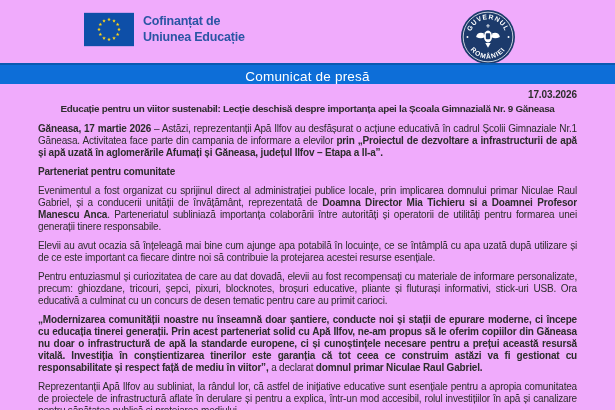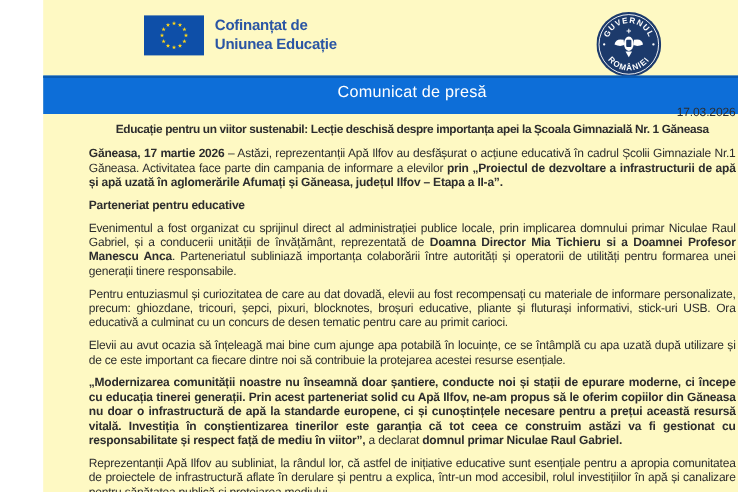--- a/index.html
+++ b/index.html
@@ -1,46 +1,46 @@
 <!DOCTYPE html>
 <html><head>
 <meta charset="utf-8">
 <style>
   html,body{margin:0;padding:0;}
   body{
     width:615px;height:410px;overflow:hidden;background:#ffffff;
     font-family:"Liberation Sans","DejaVu Sans",sans-serif;
     position:relative;
   }
-  .page{position:absolute;inset:0;background:#fef9c3;margin-left:36px;}
+  .page{position:absolute;inset:0;background:#f0abfc;}
 
   
   .eu-flag{position:absolute;left:84px;top:12px;width:50px;height:35px;}
   .eu-text{
     position:absolute;left:143px;top:13px;
     font-size:12.5px;font-weight:bold;line-height:16px;
     color:#2a55a4;letter-spacing:-0.2px;
   }
   .gov-seal{position:absolute;left:461px;top:10px;width:54px;height:54px;}
 
   
   .banner{
-    position:absolute;left:0;top:63px;width:615px;height:32px;
+    position:absolute;left:0;top:63px;width:615px;height:21px;
     background:#0d6ed8;border-top:2px solid #0a5ab1;
     overflow:hidden;text-align:center;box-sizing:border-box;
   }
   .banner span{
     display:block;color:#ffffff;font-size:13.5px;line-height:17px;
     margin-top:3px;letter-spacing:0.2px;
   }
 
   
   .content{position:absolute;left:38px;top:84px;width:539px;color:#2d2d2d;}
   .date-line{
-    text-align:right;font-size:10px;font-weight:normal;
+    text-align:right;font-size:10px;font-weight:bold;
     margin:5px 0 2px;letter-spacing:-0.1px;
   }
   .doc-title{
     text-align:center;font-size:9.9px;font-weight:bold;line-height:13px;
     letter-spacing:-0.3px;margin:0 0 8px;
   }
   .para{
     margin:0 0 7px;text-align:justify;
     font-size:10px;line-height:12px;letter-spacing:-0.18px;
   }
@@ -102,25 +102,25 @@
     </g>
     <rect x="46" y="43" width="8" height="11" rx="1.5" fill="#1c3a6b"></rect>
   </svg>
 
   <div class="banner">
     <span>Comunicat de presă</span>
   </div>
 
   <div class="content">
     <div class="date-line">17.03.2026</div>
-    <div class="doc-title">Educație pentru un viitor sustenabil: Lecție deschisă despre importanța apei la Școala Gimnazială Nr. 1 Găneasa</div>
+    <div class="doc-title">Educație pentru un viitor sustenabil: Lecție deschisă despre importanța apei la Școala Gimnazială Nr. 9 Găneasa</div>
     <div>
         <p class="para body"><span class="b">Găneasa, 17 martie 2026</span><span> – Astăzi, reprezentanții Apă Ilfov au desfășurat o acțiune educativă în cadrul Școlii Gimnaziale Nr.1 Găneasa. Activitatea face parte din campania de informare a elevilor </span><span class="b">prin „Proiectul de dezvoltare a infrastructurii de apă și apă uzată în aglomerările Afumați și Găneasa, județul Ilfov – Etapa a II-a”.</span></p>
-        <p class="para heading"><span class="b">Parteneriat pentru educative</span></p>
+        <p class="para heading"><span class="b">Parteneriat pentru comunitate</span></p>
         <p class="para body"><span>Evenimentul a fost organizat cu sprijinul direct al administrației publice locale, prin implicarea domnului primar Niculae Raul Gabriel, și a conducerii unității de învățământ, reprezentată de </span><span class="b">Doamna Director Mia Tichieru si a Doamnei Profesor Manescu Anca</span><span>. Parteneriatul subliniază importanța colaborării între autorități și operatorii de utilități pentru formarea unei generații tinere responsabile.</span></p>
+        <p class="para body"><span>Elevii au avut ocazia să înțeleagă mai bine cum ajunge apa potabilă în locuințe, ce se întâmplă cu apa uzată după utilizare și de ce este important ca fiecare dintre noi să contribuie la protejarea acestei resurse esențiale.</span></p>
         <p class="para body"><span>Pentru entuziasmul și curiozitatea de care au dat dovadă, elevii au fost recompensați cu materiale de informare personalizate, precum: ghiozdane, tricouri, șepci, pixuri, blocknotes, broșuri educative, pliante și fluturași informativi, stick-uri USB. Ora educativă a culminat cu un concurs de desen tematic pentru care au primit carioci.</span></p>
-        <p class="para body"><span>Elevii au avut ocazia să înțeleagă mai bine cum ajunge apa potabilă în locuințe, ce se întâmplă cu apa uzată după utilizare și de ce este important ca fiecare dintre noi să contribuie la protejarea acestei resurse esențiale.</span></p>
         <p class="para quote"><span class="b i">„Modernizarea comunității noastre nu înseamnă doar șantiere, conducte noi și stații de epurare moderne, ci începe cu educația tinerei generații. Prin acest parteneriat solid cu Apă Ilfov, ne-am propus să le oferim copiilor din Găneasa nu doar o infrastructură de apă la standarde europene, ci și cunoștințele necesare pentru a prețui această resursă vitală. Investiția în conștientizarea tinerilor este garanția că tot ceea ce construim astăzi va fi gestionat cu responsabilitate și respect față de mediu în viitor”,</span><span> a declarat </span><span class="b">domnul primar Niculae Raul Gabriel.</span></p>
         <p class="para body"><span>Reprezentanții Apă Ilfov au subliniat, la rândul lor, că astfel de inițiative educative sunt esențiale pentru a apropia comunitatea de proiectele de infrastructură aflate în derulare și pentru a explica, într-un mod accesibil, rolul investițiilor în apă și canalizare pentru sănătatea publică și protejarea mediului.</span></p>
       </div>
   </div>
 
 </div>
 
 </body></html>

